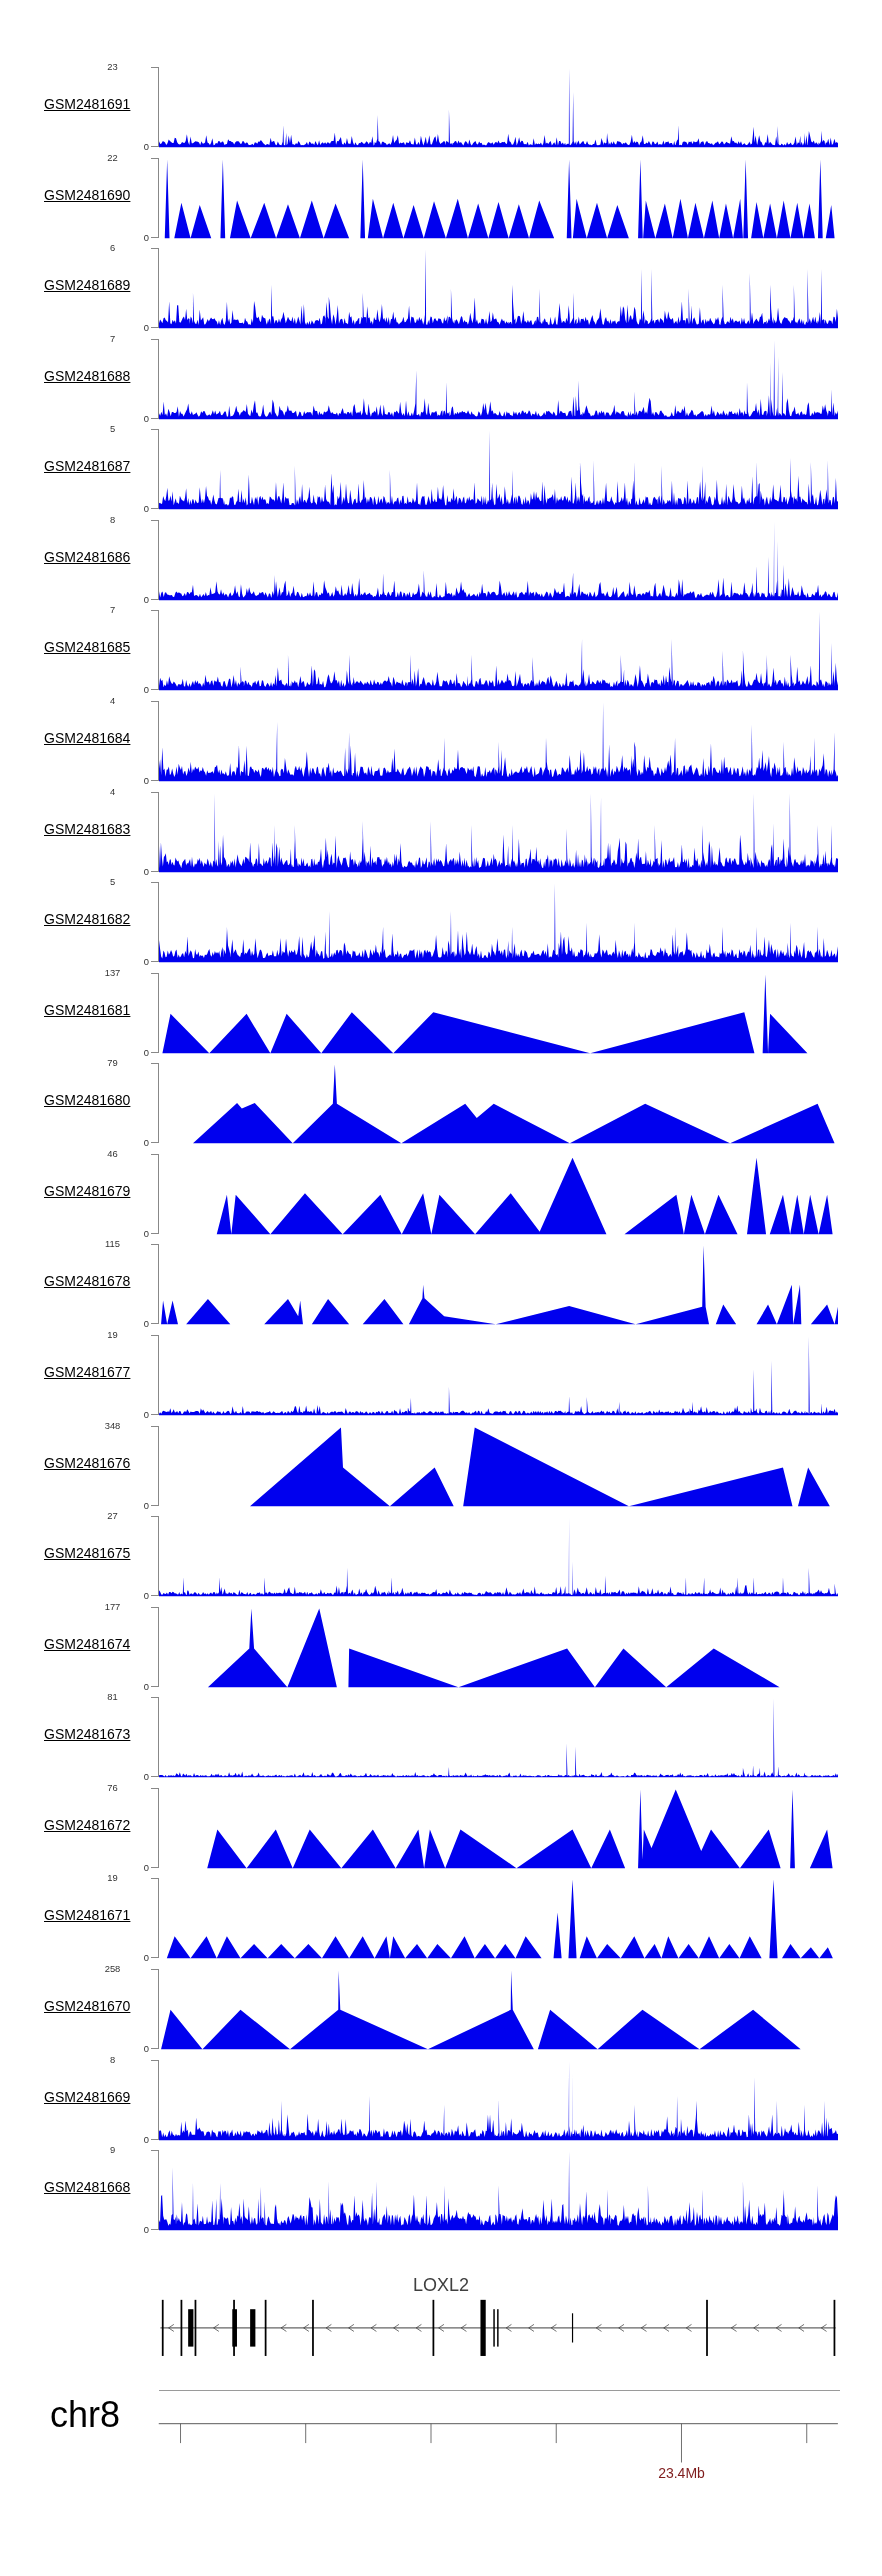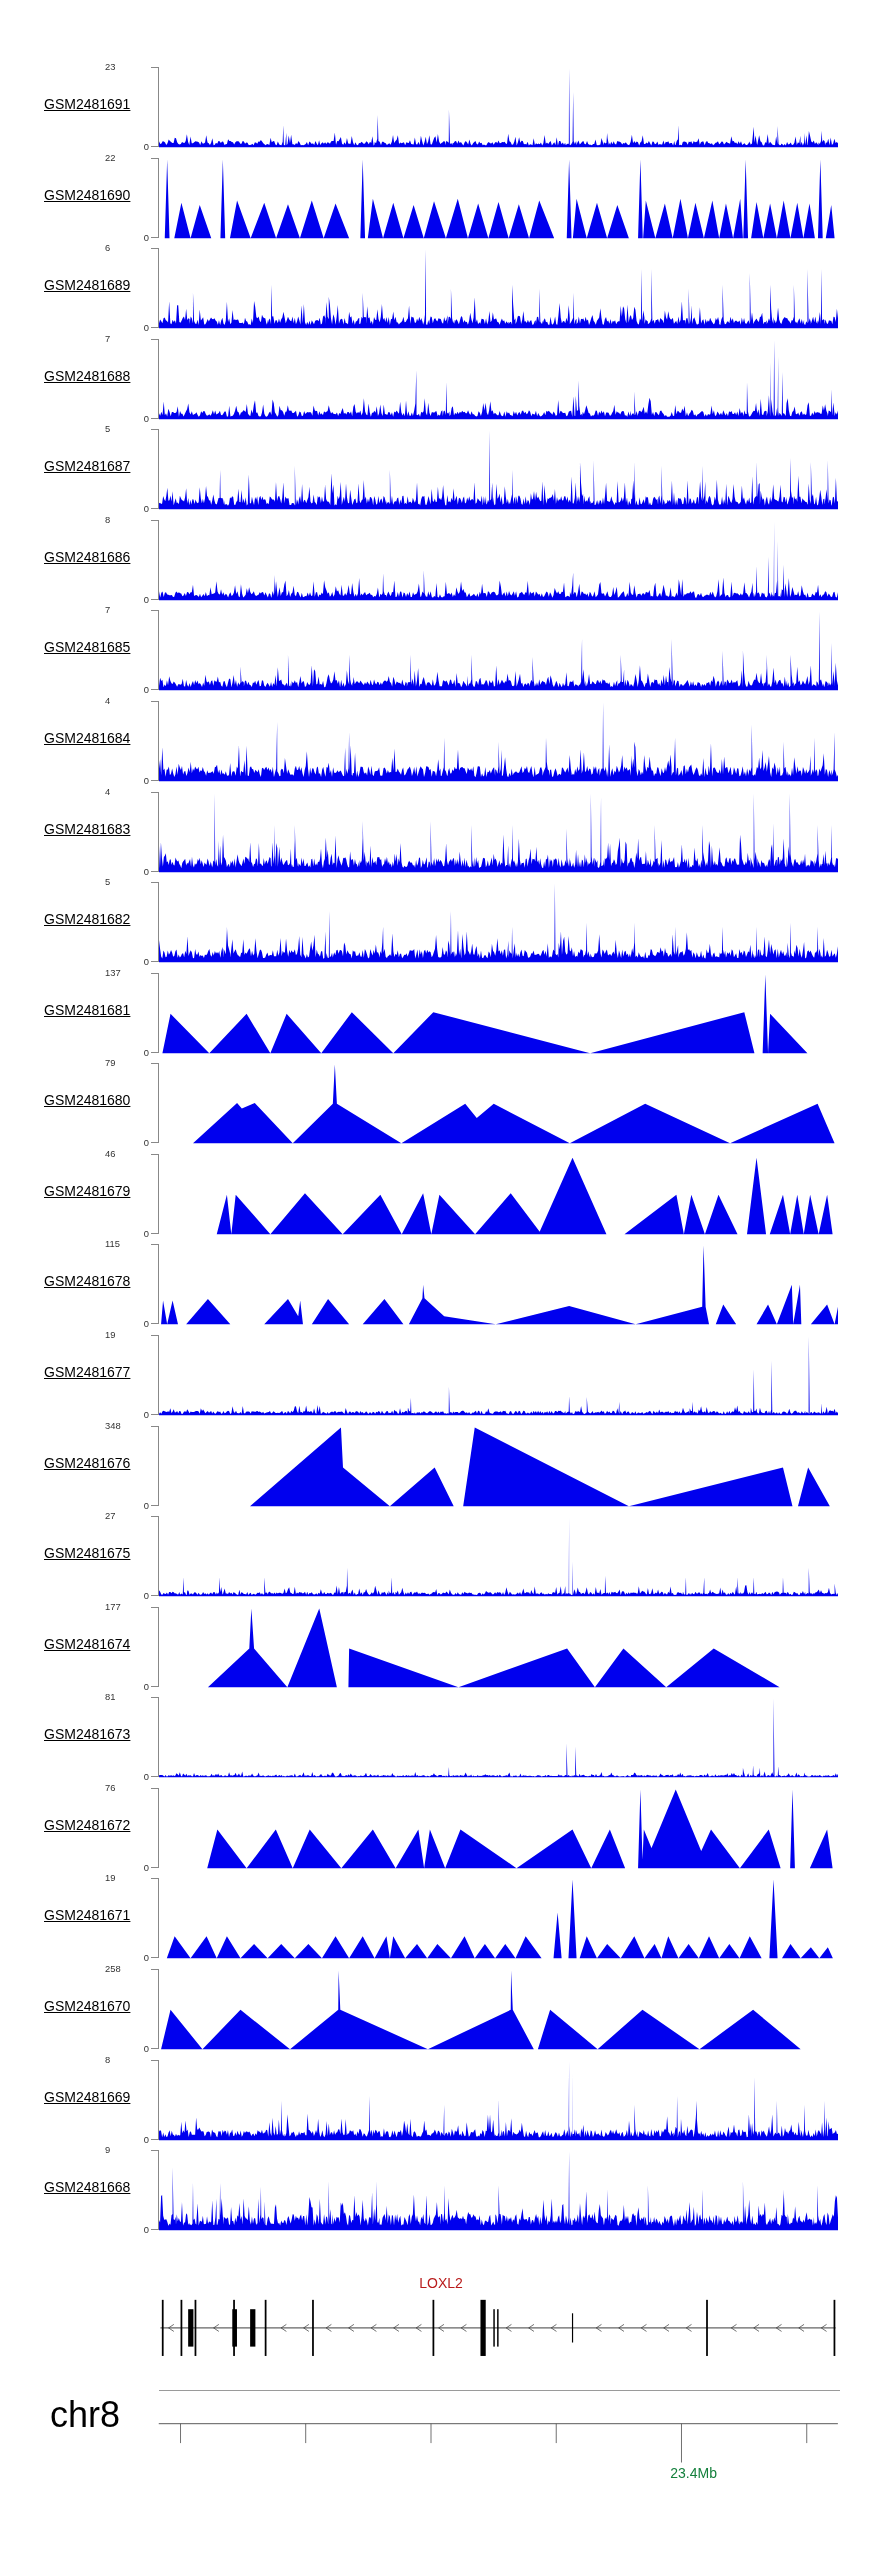--- a/index.html
+++ b/index.html
@@ -1,28 +1,28 @@
 <!DOCTYPE html>
 <html style="font-size:9.4px"><head>
 <meta charset="utf-8">
 <style>
   html,body{margin:0;padding:0;background:#ffffff;}
   body{width:882px;height:2576px;position:relative;font-family:"Liberation Sans",sans-serif;overflow:hidden;}
   .track{position:absolute;left:0;width:882px;height:80px;}
   .gsm{position:absolute;left:44px;top:29px;font-size:14px;color:#000;white-space:nowrap;text-decoration:underline;}
-  .ymax{position:absolute;left:105px;top:-5.3px;width:49px;height:10.6px;line-height:10.6px;text-align:left;font-size:9.4px;color:#333;}
+  .ymax{position:absolute;left:88px;top:-5.3px;width:49px;height:10.6px;line-height:10.6px;text-align:center;font-size:9.4px;color:#333;}
   .yzero{position:absolute;left:100px;top:75px;width:49px;height:10.6px;line-height:10.6px;text-align:right;font-size:9.4px;color:#333;}
   .vax{position:absolute;left:158px;top:0;width:1.2px;height:80px;background:#888;}
   .tick-top{position:absolute;left:151px;top:0;width:7.6px;height:1.2px;background:#888;}
   .tick-bot{position:absolute;left:151px;top:79px;width:7.6px;height:1.2px;background:#888;}
   svg.plot{position:absolute;left:159px;top:0;display:block;}
-  #gene-name{position:absolute;left:353px;top:2275px;width:176px;text-align:center;font-size:14px;color:#b91c1c;}
+  #gene-name{position:absolute;left:353px;top:2275px;width:176px;text-align:center;font-size:18px;color:#404040;}
   #separator{position:absolute;left:159px;top:2390px;width:681px;height:1.2px;background:#9a9a9a;}
   #chrom{position:absolute;left:50px;top:2394px;font-size:36px;color:#000;}
-  #pos-label{position:absolute;left:646px;top:2465px;width:71px;text-align:right;font-size:14px;color:#15803d;}
+  #pos-label{position:absolute;left:646px;top:2465px;width:71px;text-align:center;font-size:14px;color:#7f1d1d;}
   #gene-svg,#ruler-svg{position:absolute;left:0;display:block;}
   #gene-svg{top:2294px;}
   #ruler-svg{top:2417px;}
 </style>
 </head>
 <body>
 
 <div id="figure">
   <div id="tracks">
       <div class="track" style="top: 67px;">

